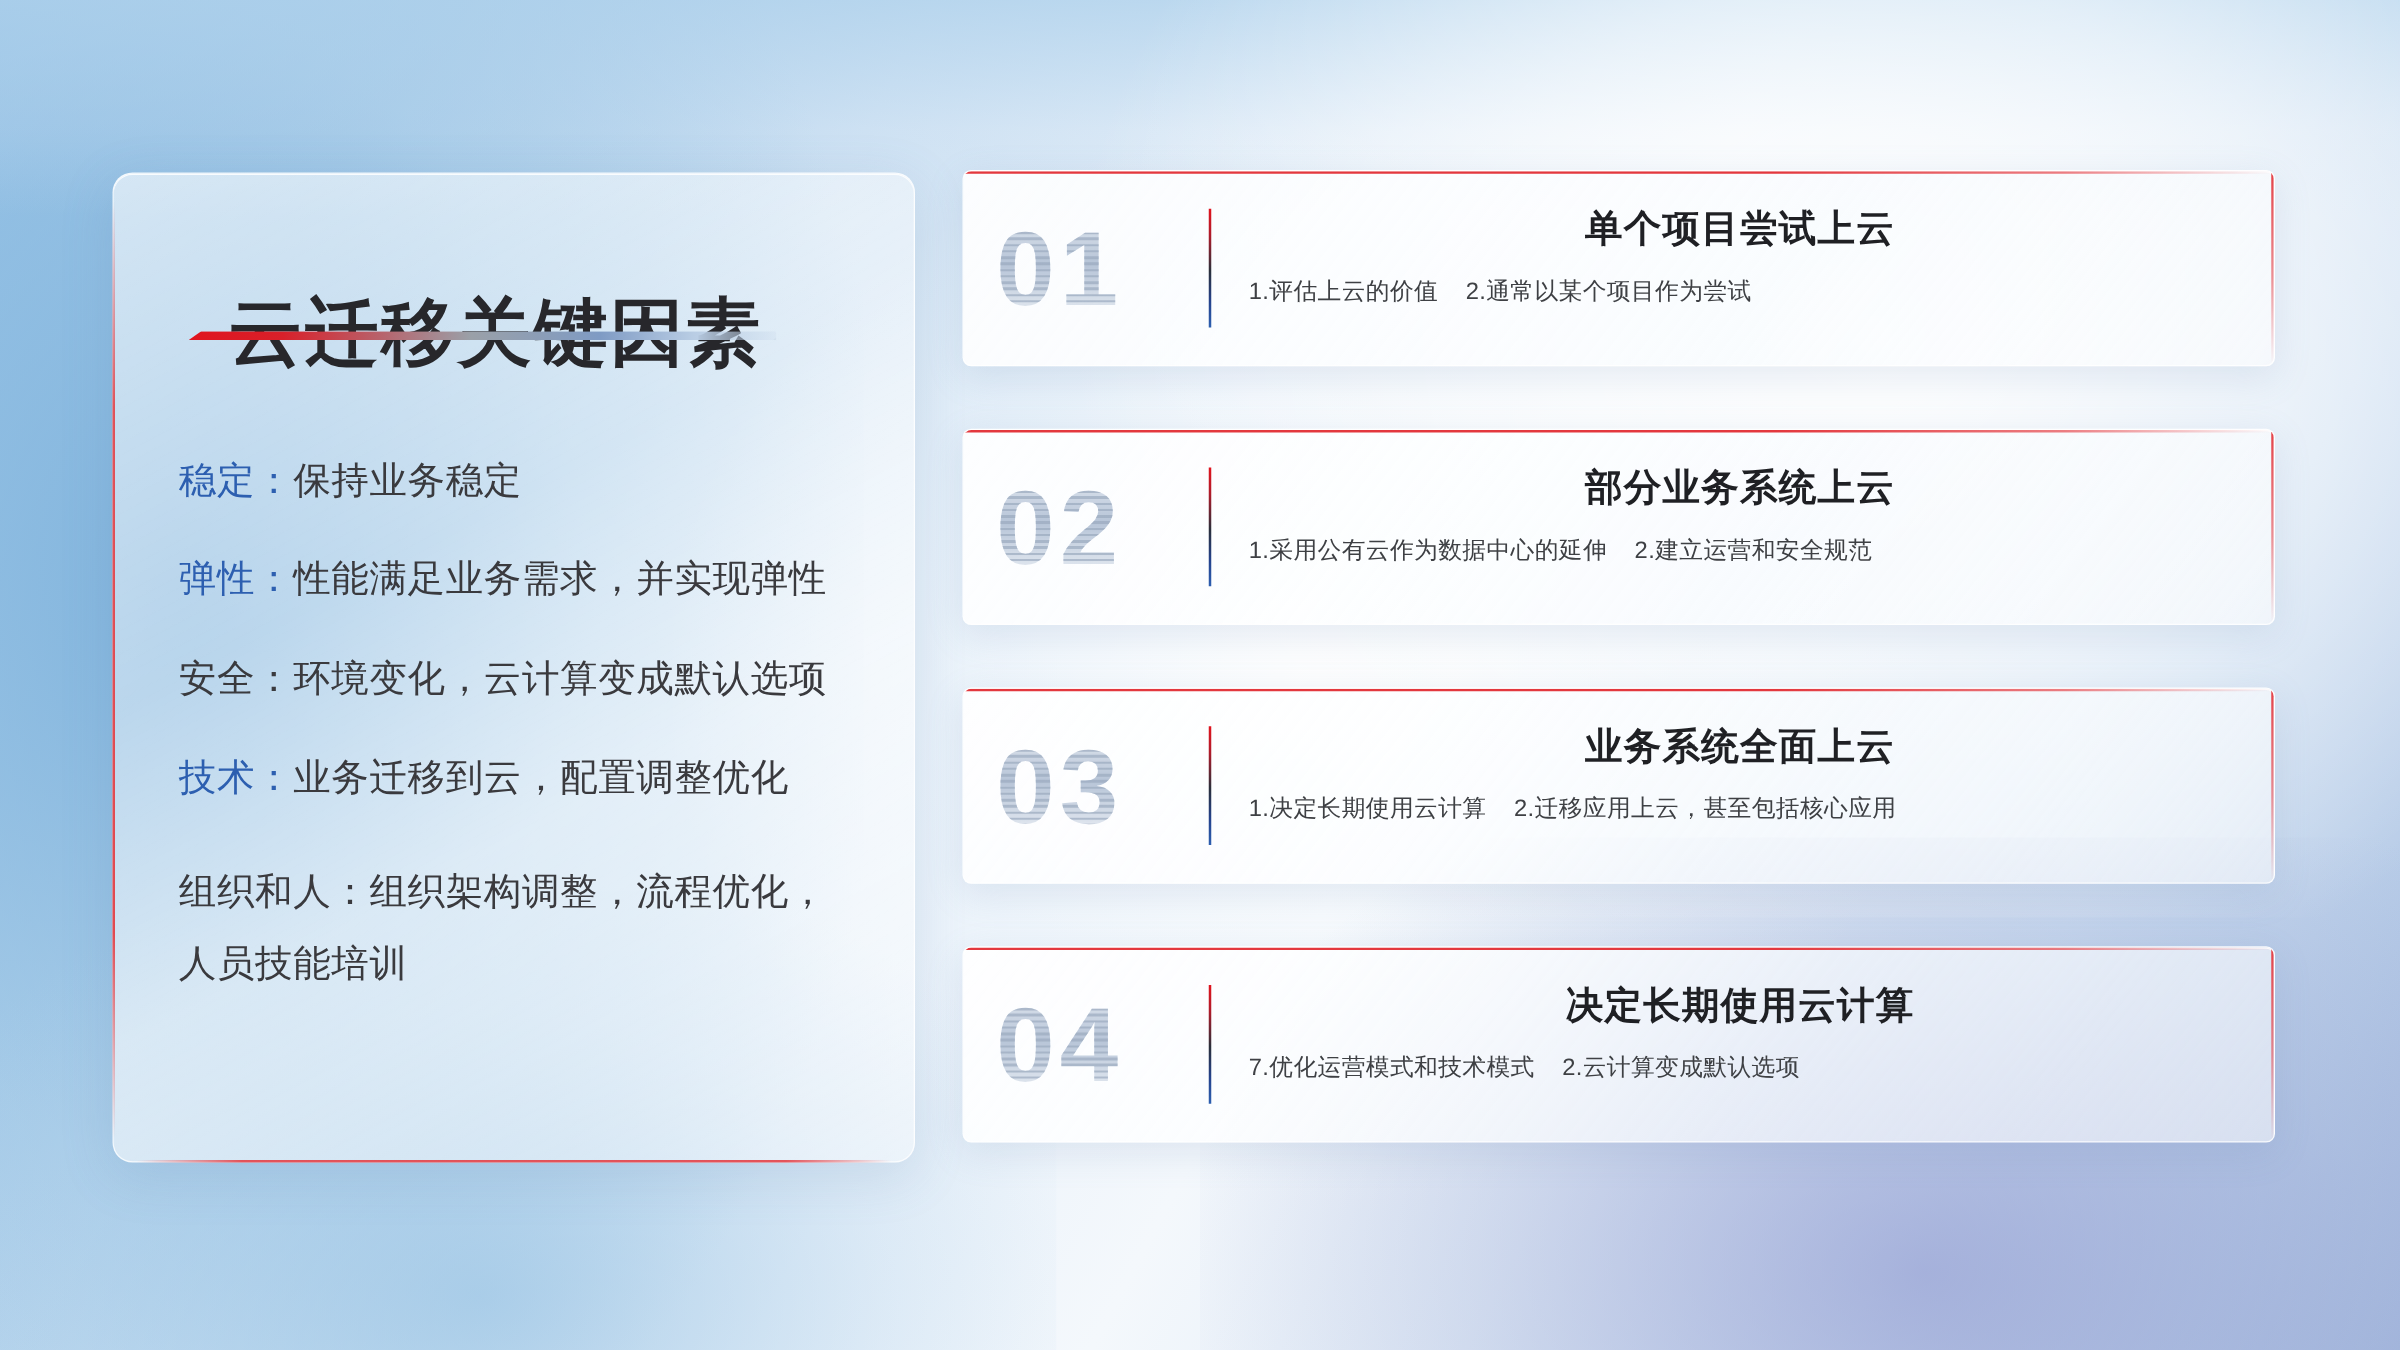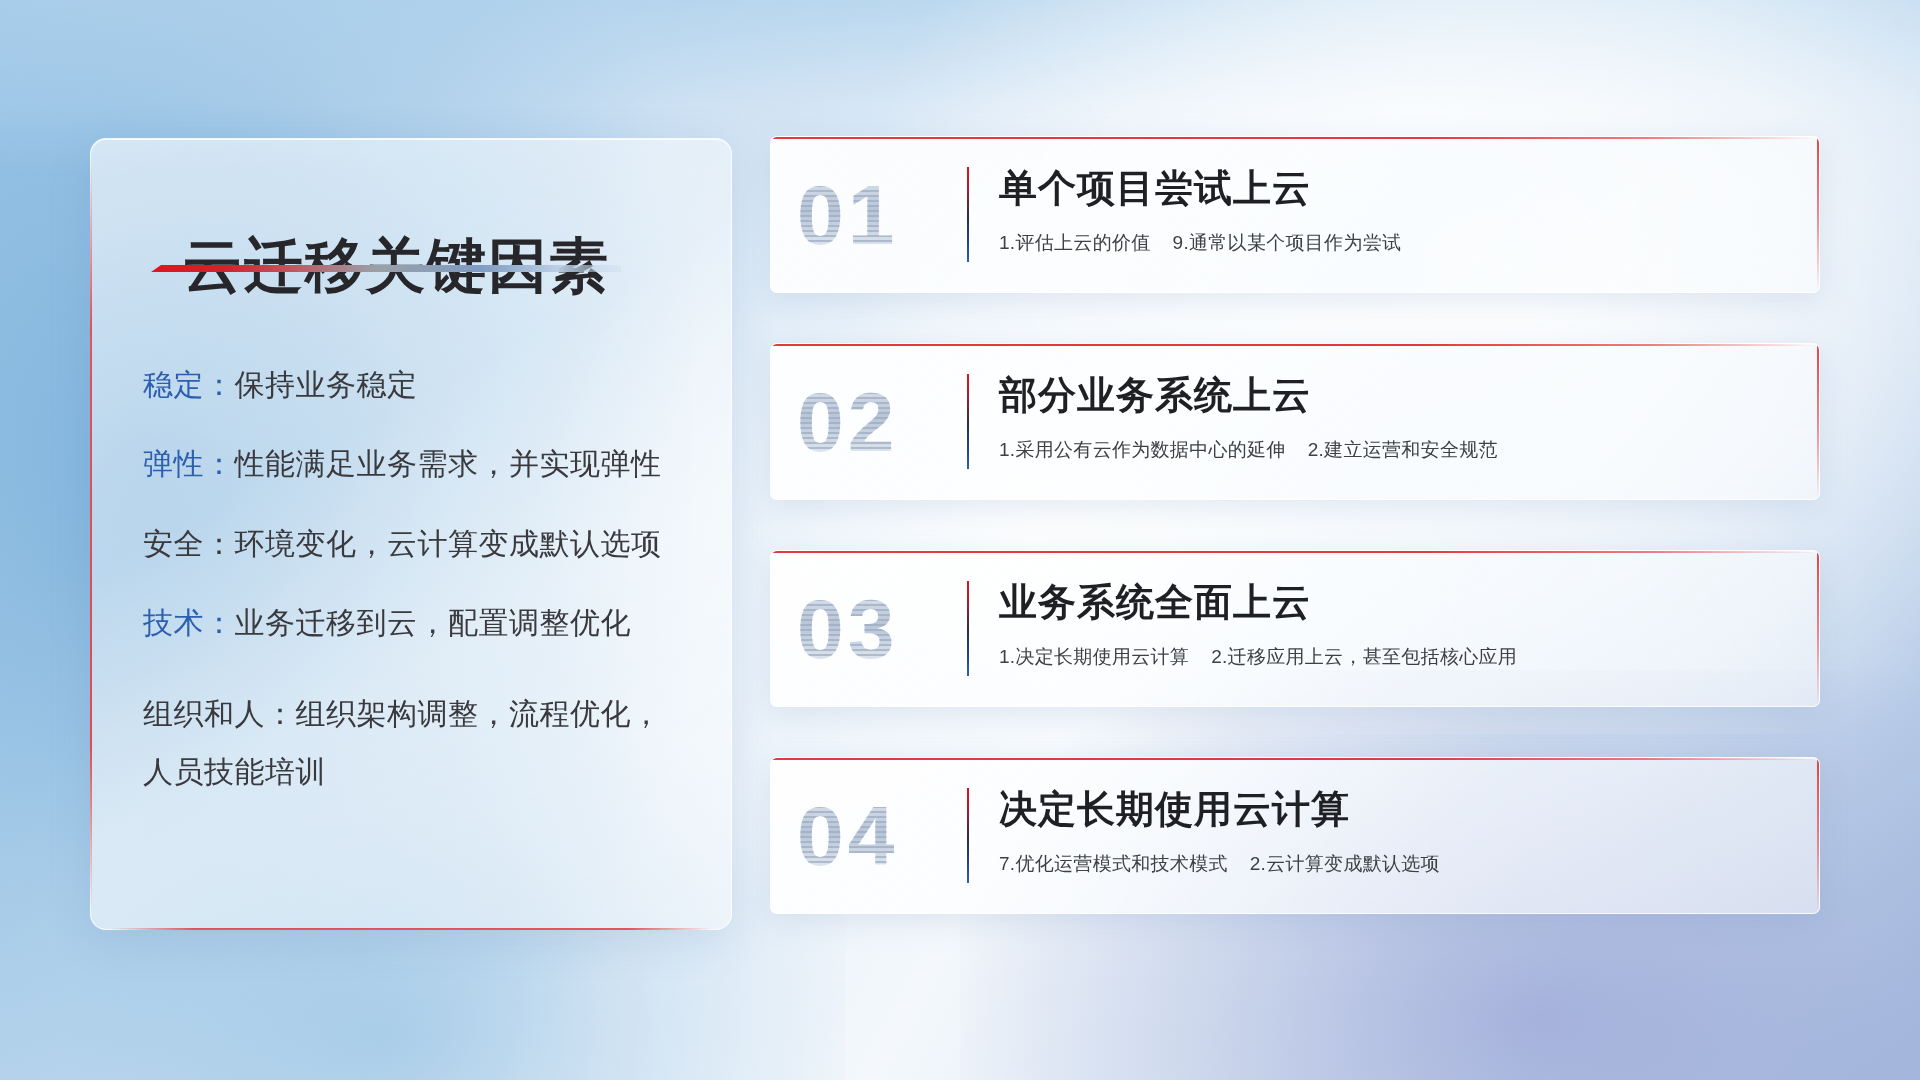--- a/index.html
+++ b/index.html
@@ -120,22 +120,22 @@
       linear-gradient(180deg, rgba(150,170,196,.45) 0%, rgba(120,145,180,.85) 45%, rgba(168,186,208,.35) 100%);
     user-select:none;
     text-align:right;
   }
   .card-divider{
     position:absolute;left:196px;top:30px;bottom:30px;width:2px;
     background:linear-gradient(180deg,#e0141e 0%, #b01b2a 22%, #2a2f3a 52%, #24428c 78%, #2d5fb0 100%);
   }
   .card-body{position:absolute;left:228px;top:26px;right:34px;}
   .card-title{
-    font-size:38px;font-weight:700;color:#1f2024;letter-spacing:1px;
-    margin:0 0 16px 0;white-space:nowrap;
+    font-size:30px;font-weight:700;color:#1f2024;letter-spacing:1px;
+    margin:0 0 16px 0;white-space:nowrap;text-align:center;
   }
   .card-desc{
     font-size:19px;color:#3e4044;letter-spacing:.3px;white-space:nowrap;
   }
   .card-desc .gap{display:inline-block;width:22px;}
 </style>
 </head>
 <body>
 
 <div class="bg">
@@ -161,21 +161,21 @@
         <div class="factor wrap"><span class="k-dark">组织和人：</span><span>组织架构调整，流程优化，人员技能培训</span></div>
       </div>
   </section>
 
   <section class="cards">
       <article class="card">
         <div class="card-num">01</div>
         <div class="card-divider"></div>
         <div class="card-body">
           <h2 class="card-title">单个项目尝试上云</h2>
-          <div class="card-desc"><span>1.评估上云的价值</span><span class="gap"></span><span>9.通常以某个项目作为尝试</span></div>
+          <div class="card-desc"><span>1.评估上云的价值</span><span class="gap"></span><span>2.通常以某个项目作为尝试</span></div>
         </div>
       </article>
       <article class="card">
         <div class="card-num">02</div>
         <div class="card-divider"></div>
         <div class="card-body">
           <h2 class="card-title">部分业务系统上云</h2>
           <div class="card-desc"><span>1.采用公有云作为数据中心的延伸</span><span class="gap"></span><span>2.建立运营和安全规范</span></div>
         </div>
       </article>

